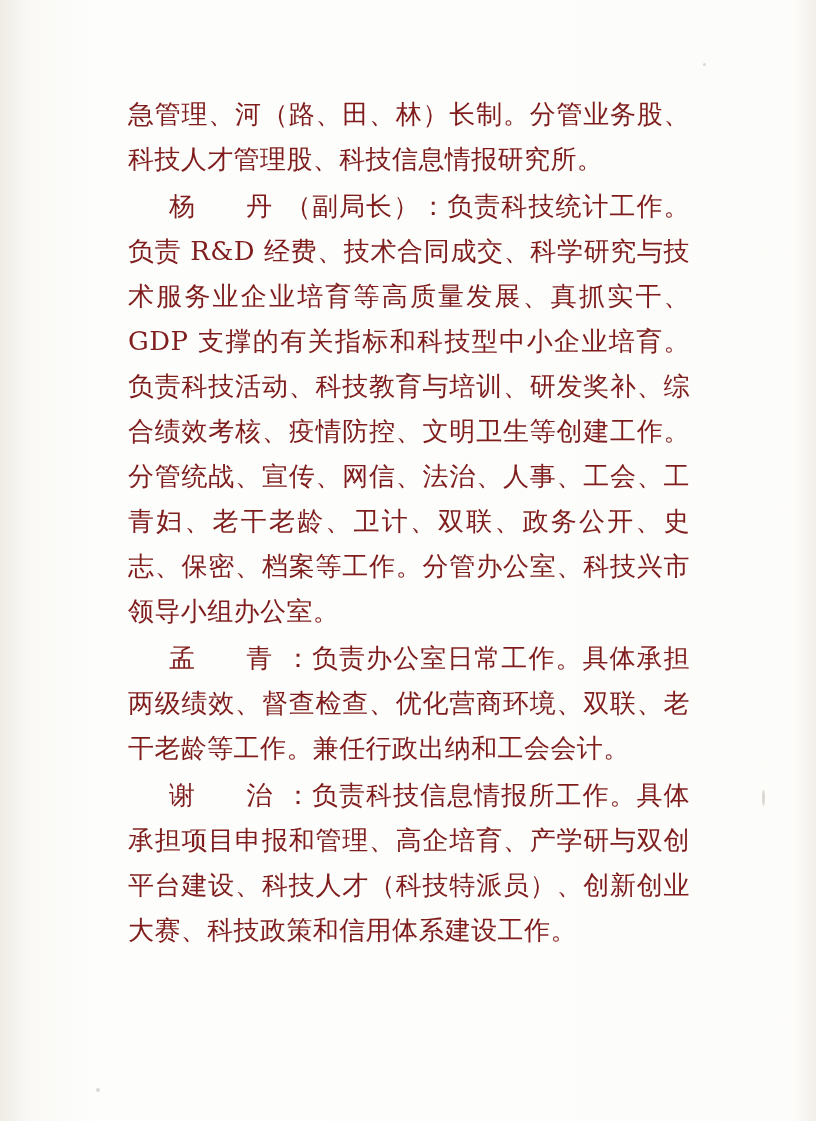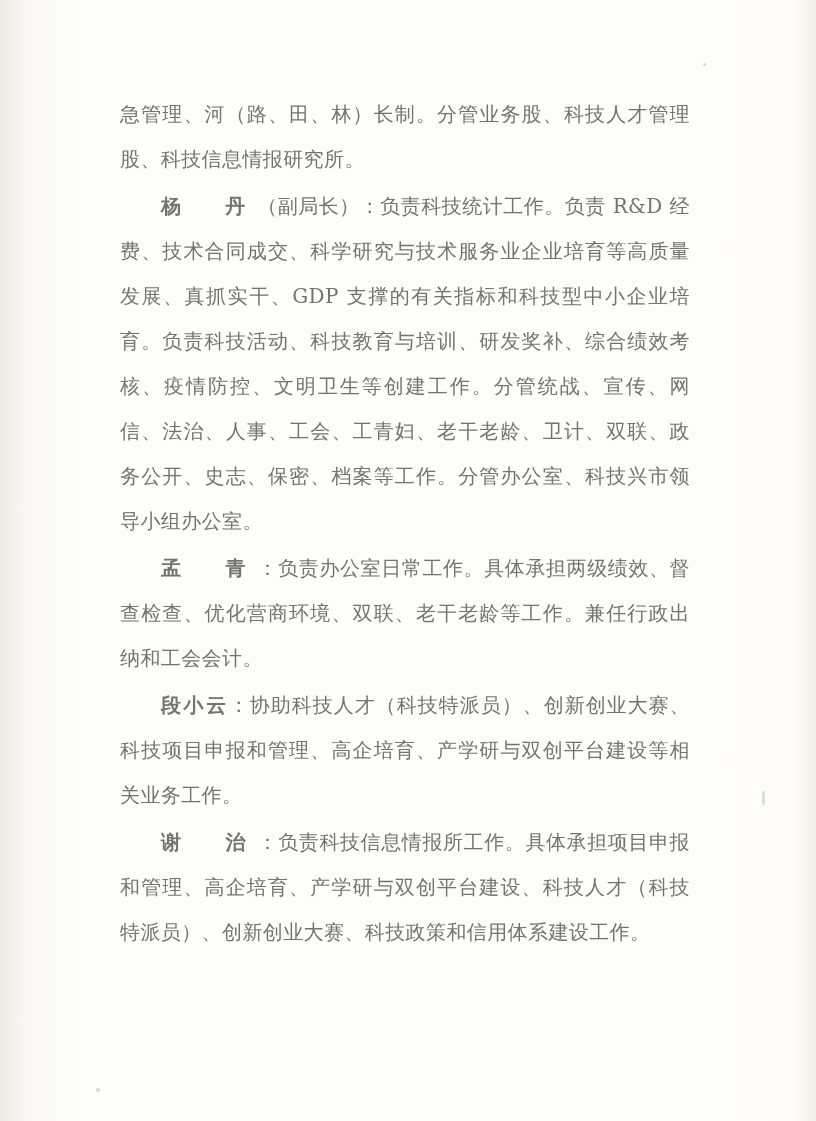--- a/index.html
+++ b/index.html
@@ -32,33 +32,33 @@
       linear-gradient(90deg, rgba(247,246,242,0.9) 0%, rgba(255,255,255,0.2) 12%, rgba(255,255,255,0.0) 40%, rgba(252,251,248,0.5) 100%);
     pointer-events: none;
   }
   .content {
     position: absolute;
     left: 112px;
     top: 92px;
     width: 578px;
   }
   p.para {
-    margin: 0 0 2px 8px;
-    font-size: 20px;
+    margin: 0 0 2px 16px;
+    font-size: 26px;
     line-height: 45px;
     text-align: justify;
     text-justify: inter-ideograph;
     letter-spacing: 0.4px;
-    color: #737373;
+    color: #7f1d1d;
   }
   p.para.indent {
     text-indent: 41px;
   }
   .nm {
-    font-weight: bold;
+    font-weight: normal;
     letter-spacing: 2px;
   }
   .nm.sp {
     letter-spacing: 12px;
   }
   
   .speck {
     position: absolute;
     background: #b9b6ad;
     opacity: .5;
@@ -91,19 +91,18 @@
   <div class="speck" style="left:703px; top:63px; width:3px; height:3px;"></div>
 
   <div class="content">
 
     <p class="para"><span>急管理、河（路、田、林）长制。分管业务股、科技人才管理股、科技信息情报研究所。</span></p>
 
     <p class="para indent"><span class="nm sp">杨　丹</span><span>（副局长）：负责科技统计工作。负责 R&amp;D 经费、技术合同成交、科学研究与技术服务业企业培育等高质量发展、真抓实干、GDP 支撑的有关指标和科技型中小企业培育。负责科技活动、科技教育与培训、研发奖补、综合绩效考核、疫情防控、文明卫生等创建工作。分管统战、宣传、网信、法治、人事、工会、工青妇、老干老龄、卫计、双联、政务公开、史志、保密、档案等工作。分管办公室、科技兴市领导小组办公室。</span></p>
 
     <p class="para indent"><span class="nm sp">孟　青</span><span>：负责办公室日常工作。具体承担两级绩效、督查检查、优化营商环境、双联、老干老龄等工作。兼任行政出纳和工会会计。</span></p>
 
-    <p class="para indent"><span class="nm">段小云</span><span>：协助科技人才（科技特派员）、创新创业大赛、科技项目申报和管理、高企培育、产学研与双创平台建设等相关业务工作。</span></p>
 
 
     <p class="para indent"><span class="nm sp">谢　治</span><span>：负责科技信息情报所工作。具体承担项目申报和管理、高企培育、产学研与双创平台建设、科技人才（科技特派员）、创新创业大赛、科技政策和信用体系建设工作。</span></p>
 
   </div>
 </div>
 
 </body></html>

